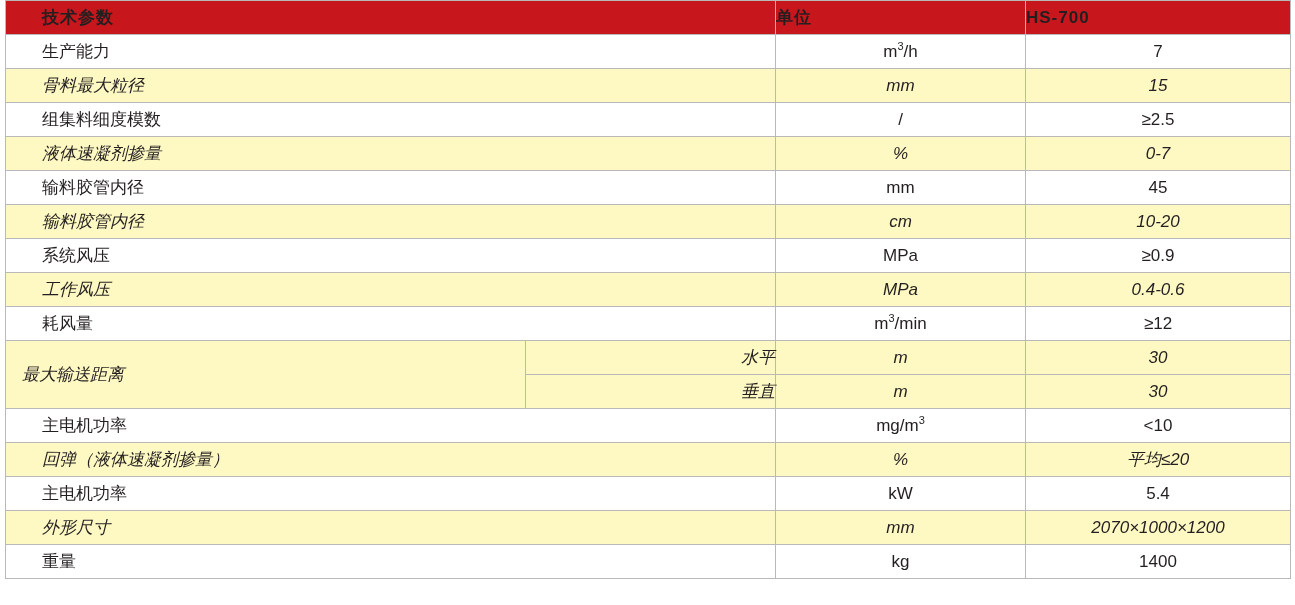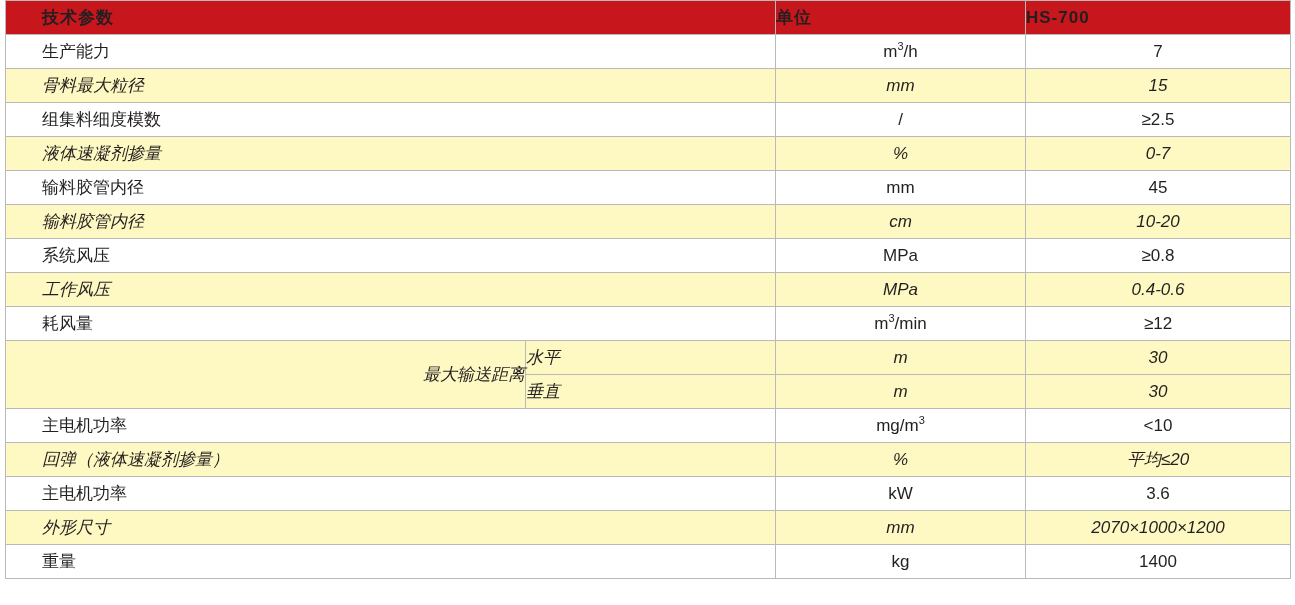--- a/index.html
+++ b/index.html
@@ -55,31 +55,31 @@
   }
   tbody tr.shade td {
     background: #fef9c3;
     font-style: italic;
   }
   tbody tr td.param {
     text-align: left;
     padding-left: 36px;
   }
   tbody td.sub {
-    text-align: left;
+    text-align: right;
   }
   tbody td.unit {
     text-align: center;
   }
   tbody td.val {
     text-align: center;
   }
   tbody td.param-span {
-    text-align: right;
-    padding-left: 48px;
+    text-align: left;
+    padding-left: 16px;
     vertical-align: middle;
   }
   sup.unit-sup {
     font-size: 11px;
     vertical-align: super;
     line-height: 0;
   }
 </style>
 </head>
 <body>
@@ -126,21 +126,21 @@
           <td class="val">45</td>
         </tr>
         <tr class="shade">
           <td colspan="2" class="param">输料胶管内径</td>
           <td class="unit">cm</td>
           <td class="val">10-20</td>
         </tr>
         <tr>
           <td colspan="2" class="param">系统风压</td>
           <td class="unit">MPa</td>
-          <td class="val">≥0.8</td>
+          <td class="val">≥0.9</td>
         </tr>
         <tr class="shade">
           <td colspan="2" class="param">工作风压</td>
           <td class="unit">MPa</td>
           <td class="val">0.4-0.6</td>
         </tr>
         <tr>
           <td colspan="2" class="param">耗风量</td>
           <td class="unit">m<sup class="unit-sup">3</sup>/min</td>
           <td class="val">≥12</td>
@@ -162,21 +162,21 @@
           <td class="val">&lt;10</td>
         </tr>
         <tr class="shade">
           <td colspan="2" class="param">回弹（液体速凝剂掺量）</td>
           <td class="unit">%</td>
           <td class="val">平均≤20</td>
         </tr>
         <tr>
           <td colspan="2" class="param">主电机功率</td>
           <td class="unit">kW</td>
-          <td class="val">3.6</td>
+          <td class="val">5.4</td>
         </tr>
         <tr class="shade">
           <td colspan="2" class="param">外形尺寸</td>
           <td class="unit">mm</td>
           <td class="val">2070×1000×1200</td>
         </tr>
         <tr>
           <td colspan="2" class="param">重量</td>
           <td class="unit">kg</td>
           <td class="val">1400</td>

